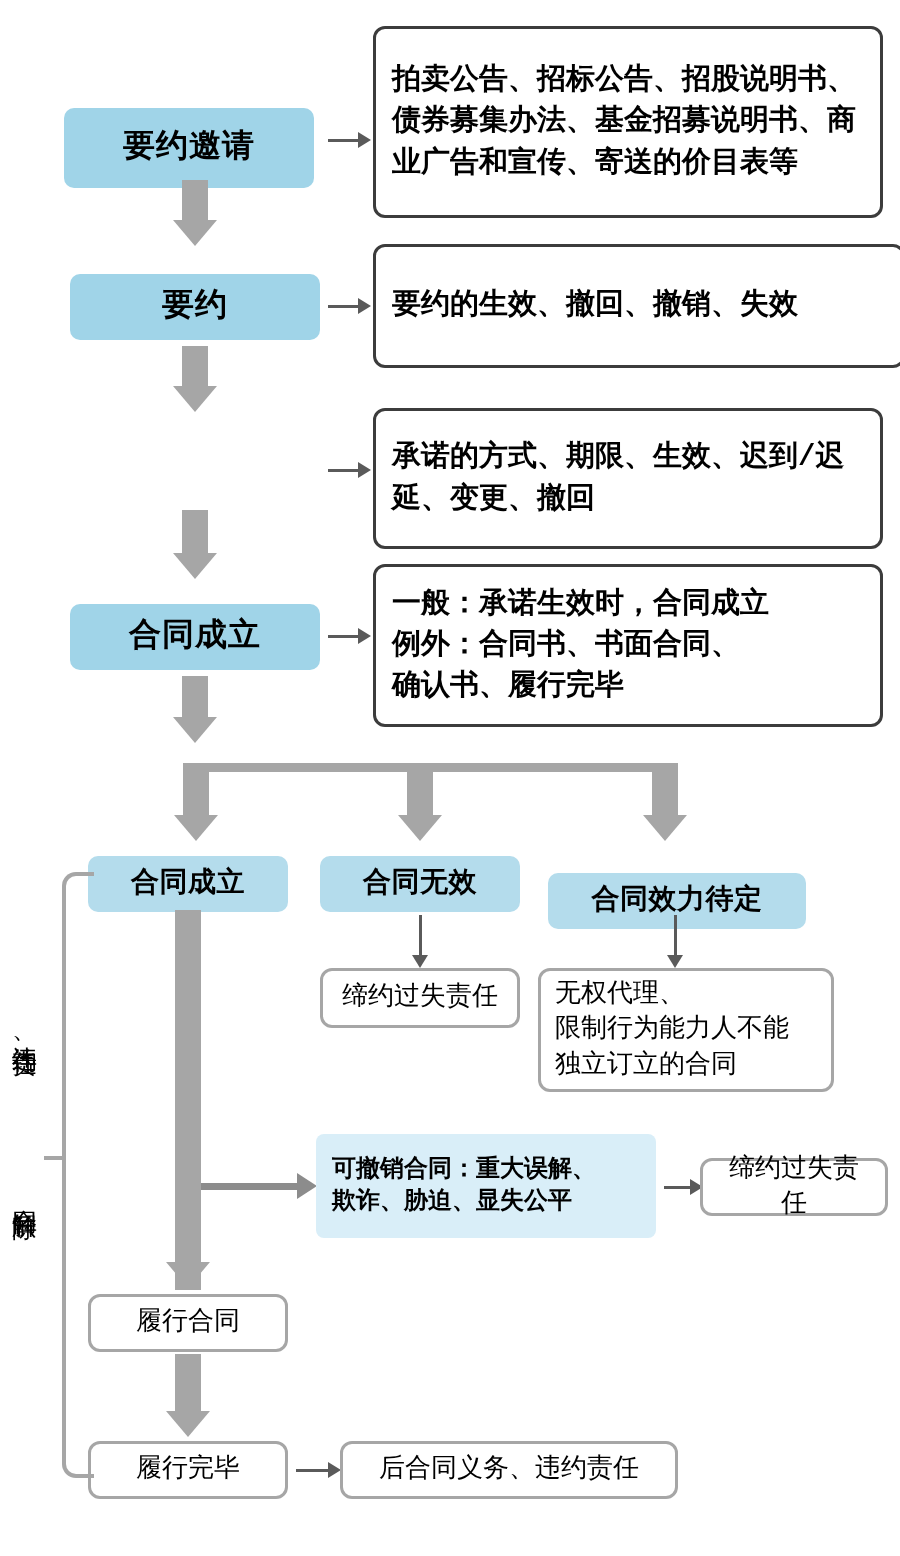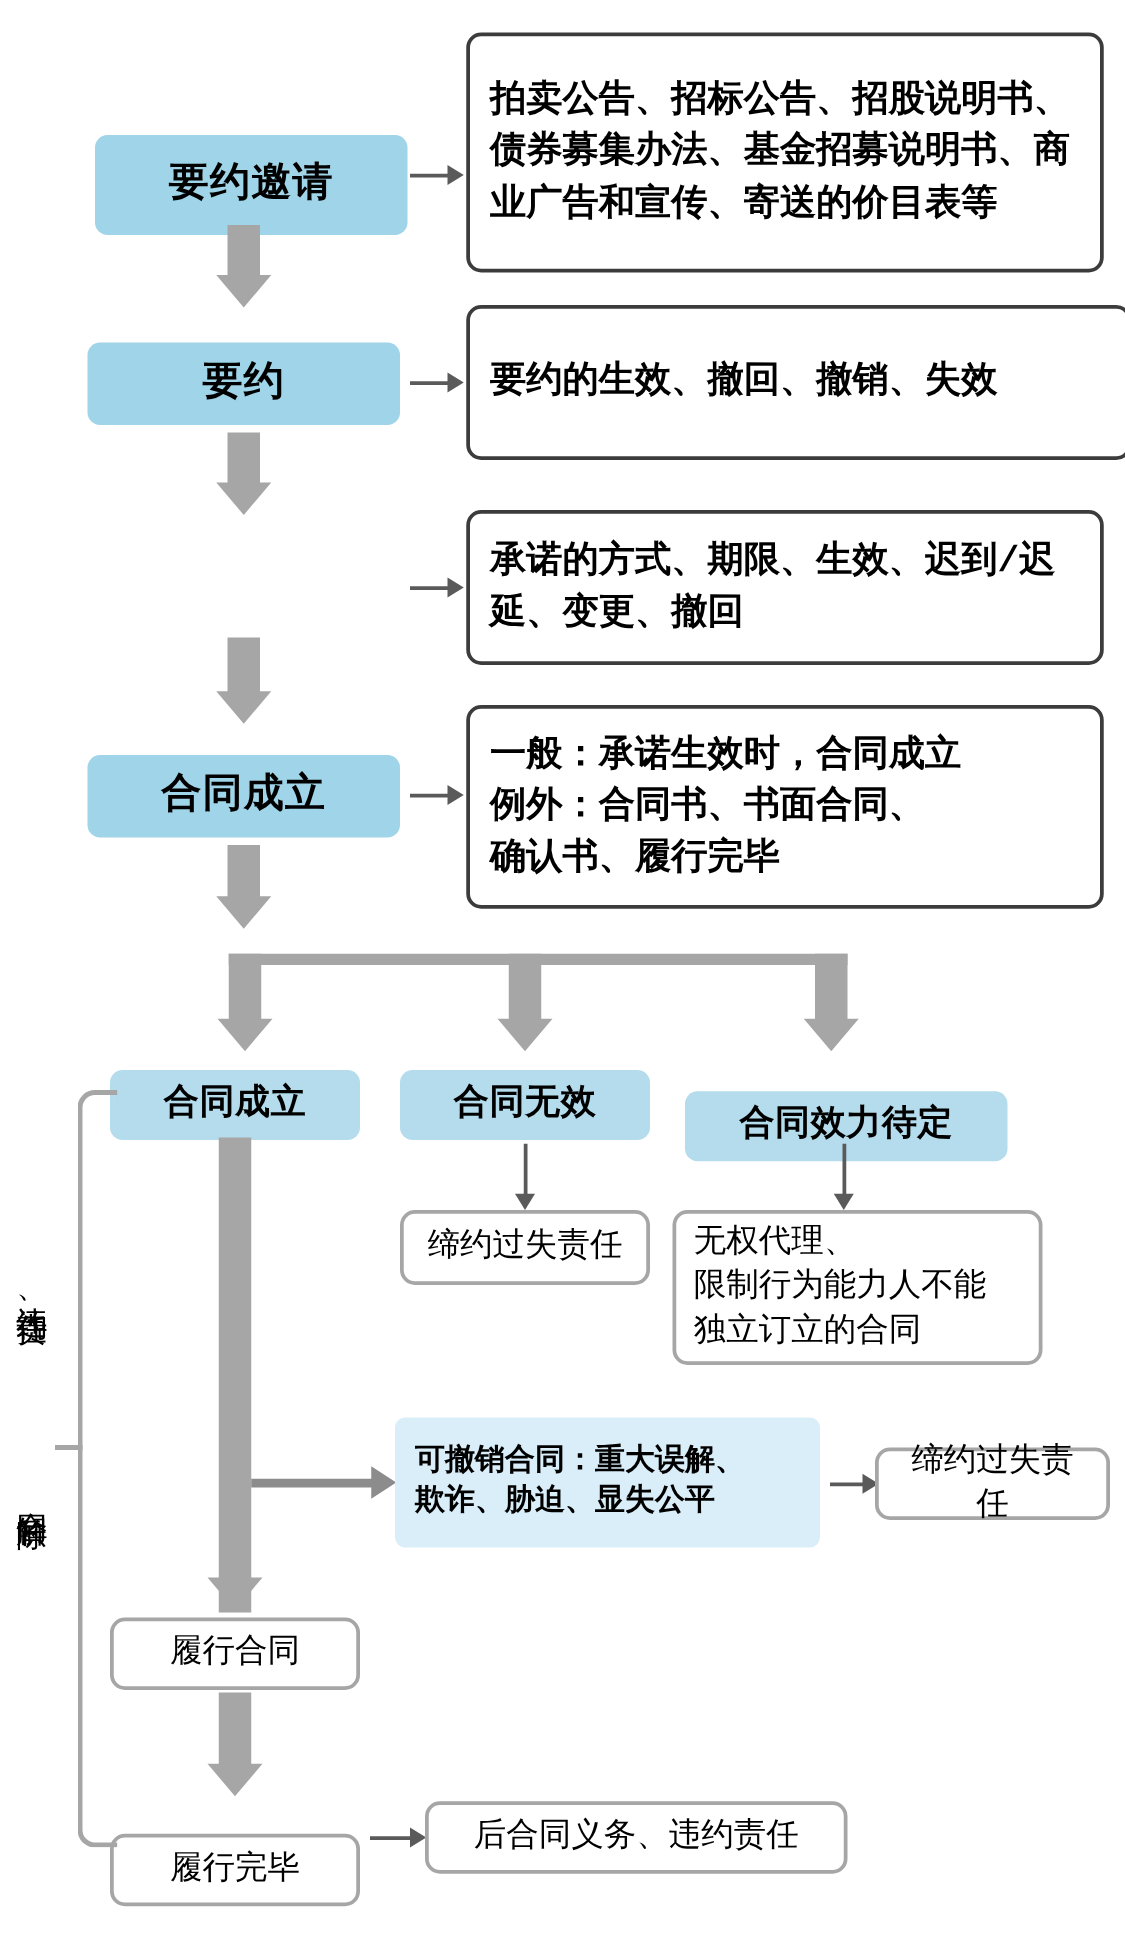--- a/index.html
+++ b/index.html
@@ -128,42 +128,42 @@
     color:#000;
     letter-spacing:2px;
     line-height:1;
   }
 </style>
 </head>
 <body>
 
 <div id="canvas">
 
-  <div class="node chip" style="left:76px;top:108px;width:250px;height:80px;">要约邀请</div>
+  <div class="node chip" style="left:64px;top:108px;width:250px;height:80px;">要约邀请</div>
 
   <div class="node box-dark" style="left:373px;top:26px;width:510px;height:192px;">拍卖公告、招标公告、招股说明书、债券募集办法、基金招募说明书、商业广告和宣传、寄送的价目表等</div>
 
   <div class="thin-h" style="left:328px;top:139px;width:32px;"></div>
   <div class="thin-head-r" style="left:358px;top:132px;"></div>
 
   <div class="thick-shaft" style="left:182px;top:180px;width:26px;height:43px;"></div>
   <div class="thick-head" style="left:173px;top:220px;"></div>
 
   <div class="node chip" style="left:70px;top:274px;width:250px;height:66px;">要约</div>
 
   <div class="node box-dark" style="left:373px;top:244px;width:532px;height:124px;">要约的生效、撤回、撤销、失效</div>
 
   <div class="thin-h" style="left:328px;top:305px;width:32px;"></div>
   <div class="thin-head-r" style="left:358px;top:298px;"></div>
 
   <div class="thick-shaft" style="left:182px;top:346px;width:26px;height:43px;"></div>
   <div class="thick-head" style="left:173px;top:386px;"></div>
 
 
-  <div class="node box-dark" style="left:373px;top:408px;width:510px;height:124px;">承诺的方式、期限、生效、迟到/迟延、变更、撤回</div>
+  <div class="node box-dark" style="left:373px;top:408px;width:510px;height:141px;">承诺的方式、期限、生效、迟到/迟延、变更、撤回</div>
 
   <div class="thin-h" style="left:328px;top:469px;width:32px;"></div>
   <div class="thin-head-r" style="left:358px;top:462px;"></div>
 
   <div class="thick-shaft" style="left:182px;top:510px;width:26px;height:46px;"></div>
   <div class="thick-head" style="left:173px;top:553px;"></div>
 
   <div class="node chip" style="left:70px;top:604px;width:250px;height:66px;">合同成立</div>
 
   <div class="node box-dark" style="left:373px;top:564px;width:510px;height:163px;">一般：承诺生效时，合同成立
@@ -212,21 +212,21 @@
 
   <div class="thin-h" style="left:664px;top:1186px;width:28px;"></div>
   <div class="thin-head-r" style="left:690px;top:1179px;"></div>
   <div class="node box-gray" style="left:700px;top:1158px;width:188px;height:58px;">缔约过失责任</div>
 
   <div class="node box-gray" style="left:88px;top:1294px;width:200px;height:58px;">履行合同</div>
 
   <div class="thick-shaft" style="left:175px;top:1354px;width:26px;height:60px;"></div>
   <div class="thick-head" style="left:166px;top:1411px;"></div>
 
-  <div class="node box-gray" style="left:88px;top:1441px;width:200px;height:58px;margin-top:26px;">履行完毕</div>
+  <div class="node box-gray" style="left:88px;top:1441px;width:200px;height:58px;">履行完毕</div>
 
   <div class="thin-h" style="left:296px;top:1469px;width:34px;"></div>
   <div class="thin-head-r" style="left:328px;top:1462px;"></div>
   <div class="node box-gray" style="left:340px;top:1441px;width:338px;height:58px;">后合同义务、违约责任</div>
 
   <div class="bracket" style="left:62px;top:872px;width:28px;height:598px;"></div>
   <div class="bracket-tick" style="left:44px;top:1156px;width:22px;"></div>
   <div class="vlabel" style="left:12px;top:1026px;">违约责任、</div>
   <div class="vlabel" style="left:12px;top:1190px;">合同解除</div>
 

